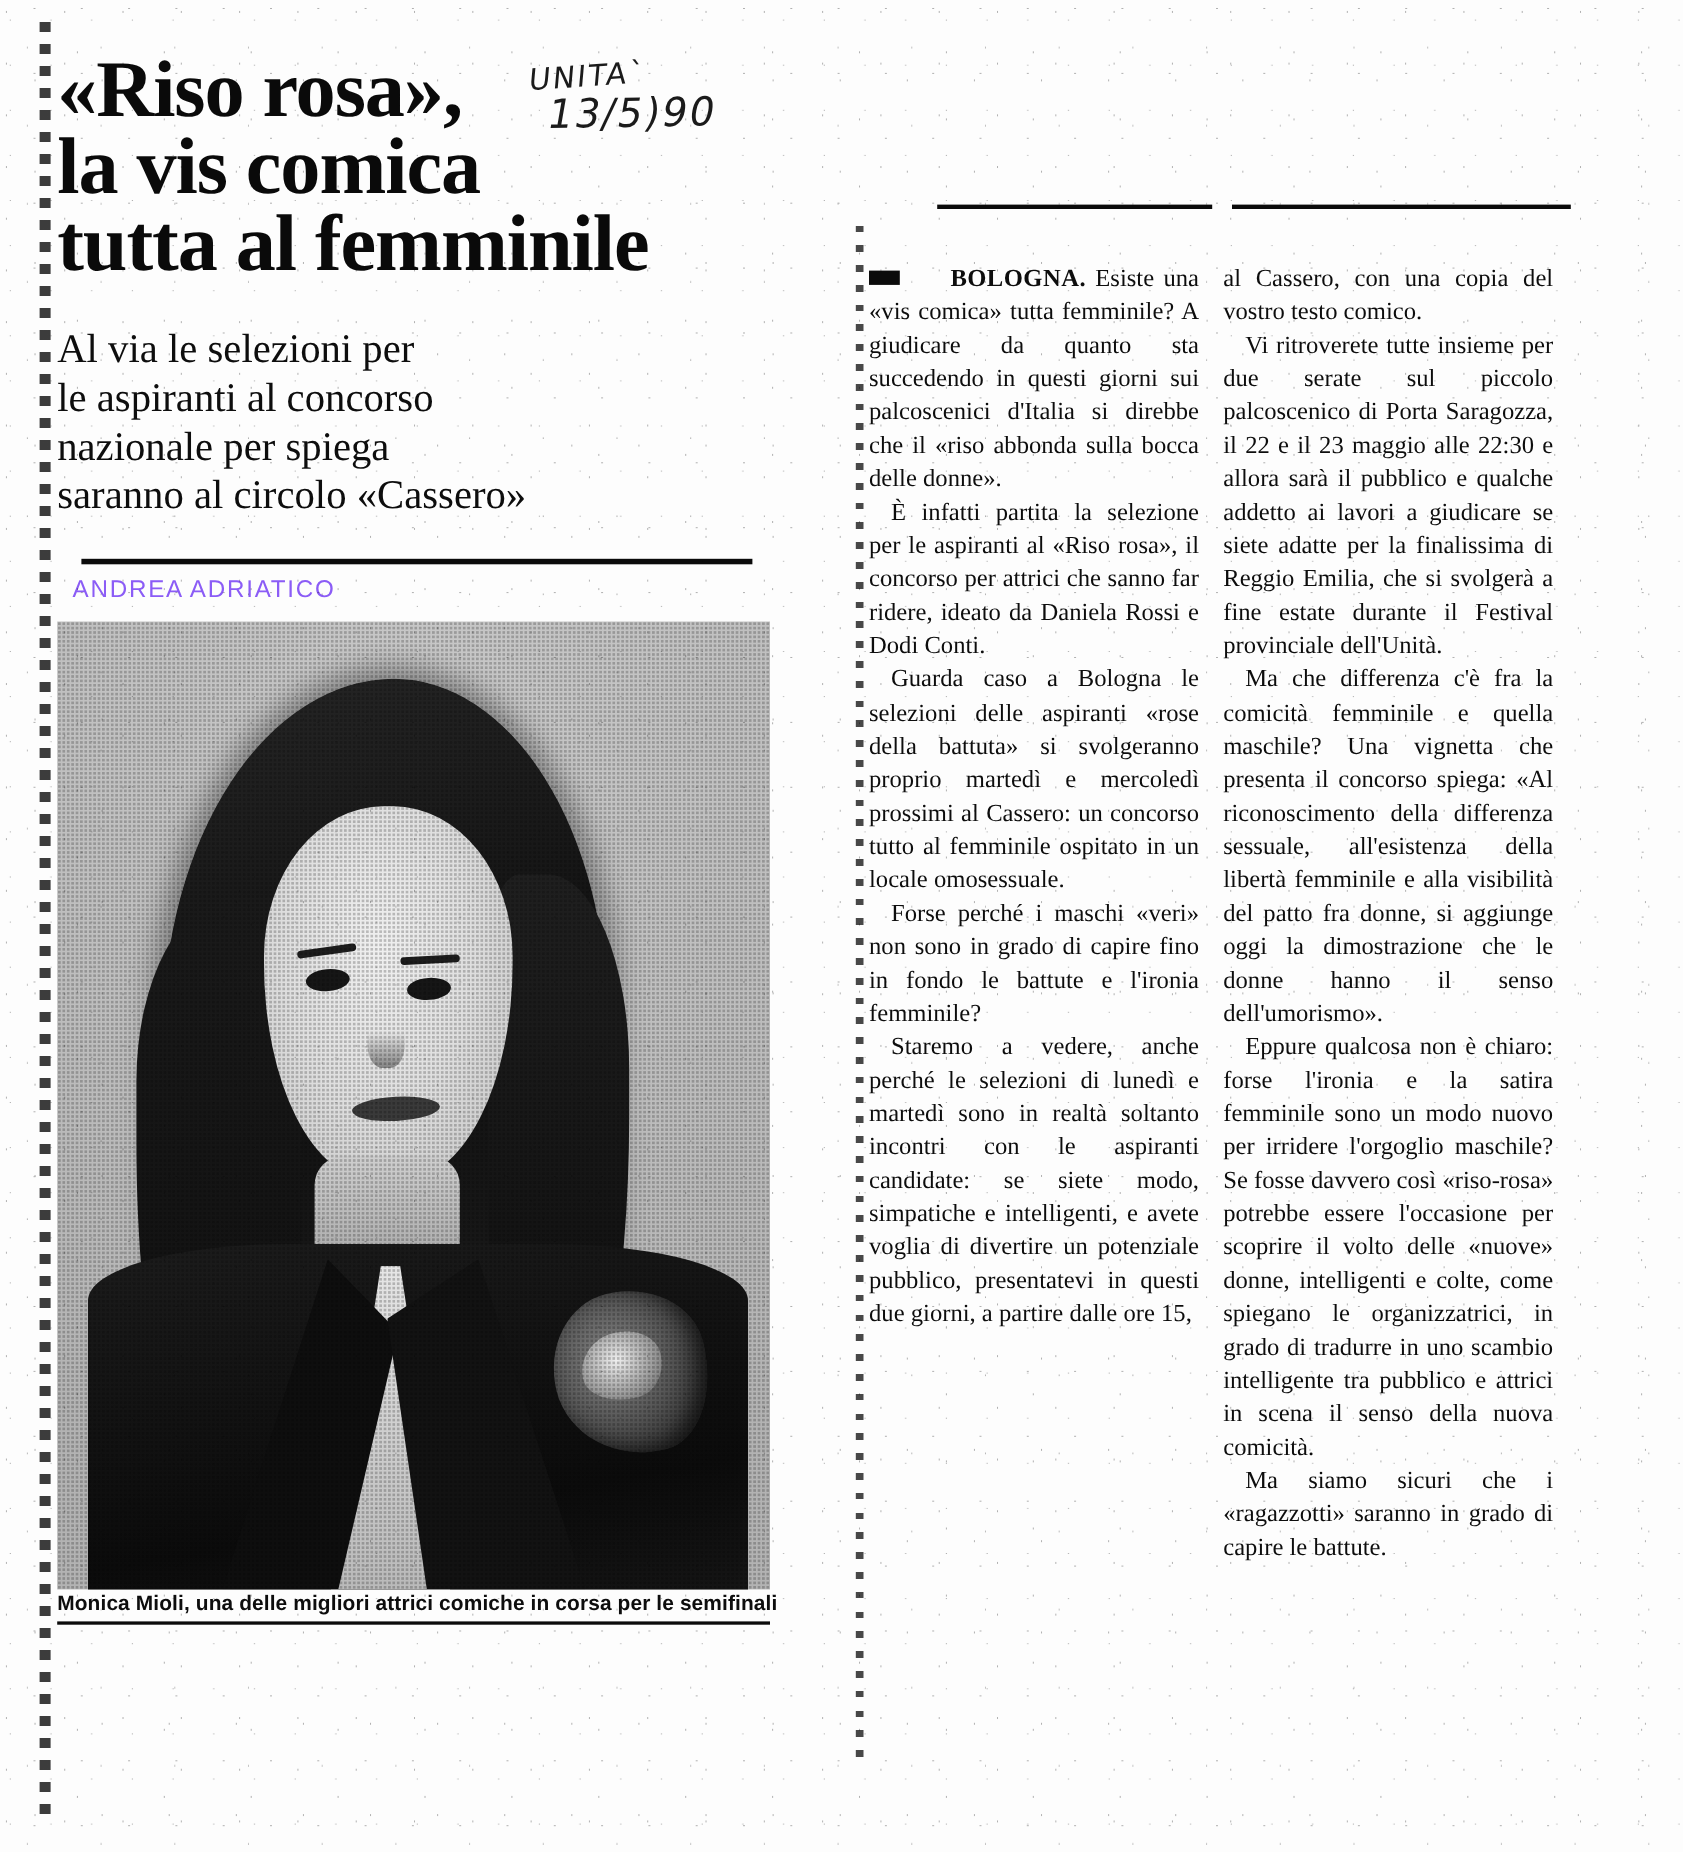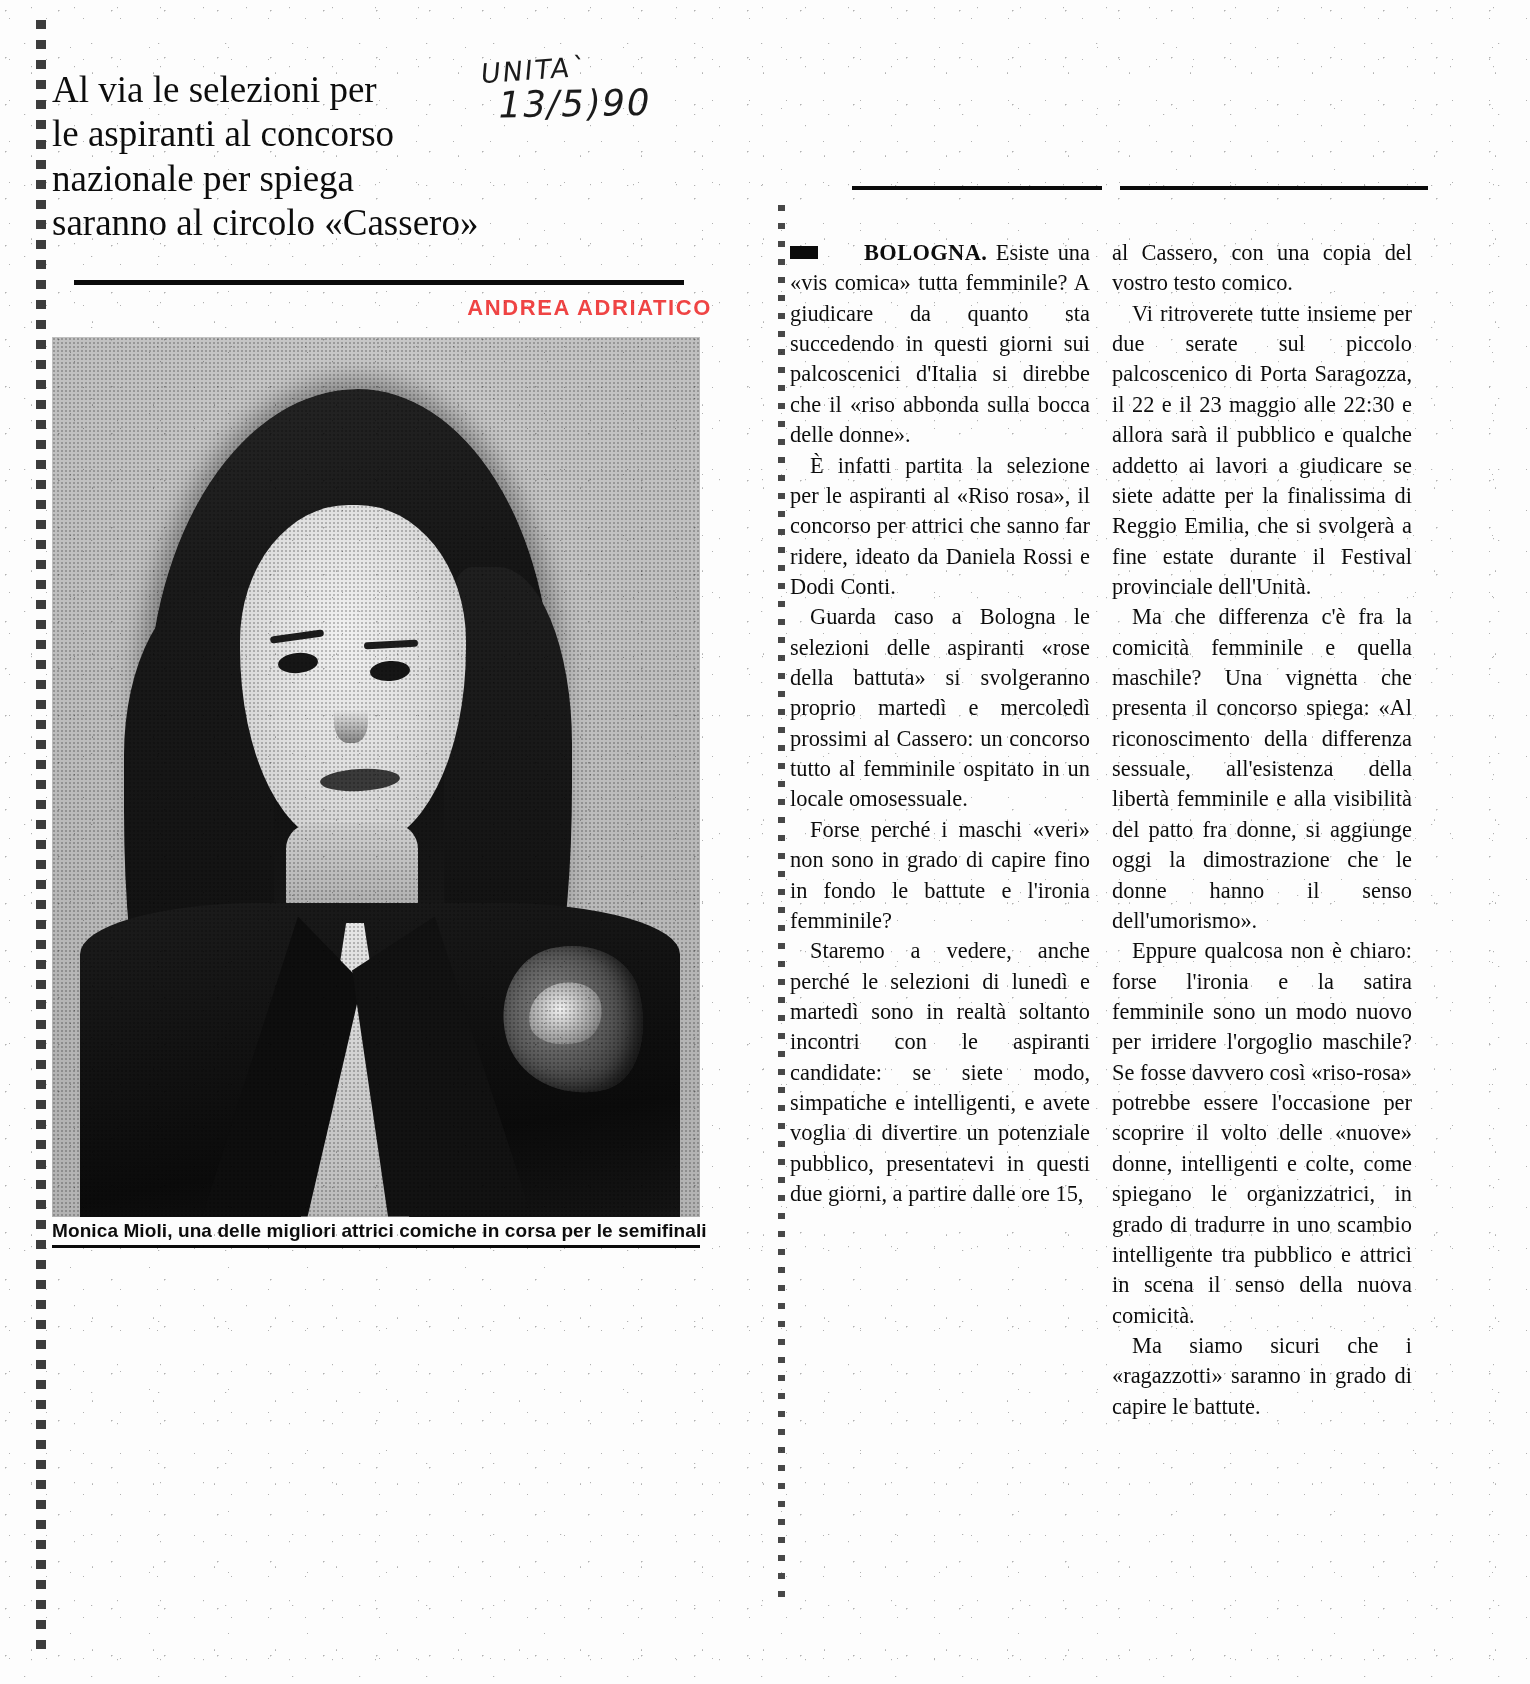--- a/index.html
+++ b/index.html
@@ -125,27 +125,27 @@
   #subhead .sh-line { display: block; white-space: nowrap; }
 
   .rule-thick {
     height: 5px;
     background: #0b0b0b;
     margin: 34px 0 0 22px;
     width: 610px;
   }
 
   #byline {
-    text-align: right;
+    text-align: left;
     font-family: "Liberation Sans", sans-serif;
-    font-weight: 700;
+    font-weight: 400;
     font-size: 22px;
     letter-spacing: 1.6px;
     margin: 10px 0 0 14px;
-    color: #ef4444;
+    color: #8b5cf6;
   }
 
   
   #photo-frame {
     margin-top: 16px;
     width: 648px;
     height: 880px;
     position: relative;
     overflow: hidden;
     background: #d8d8d8;
@@ -332,20 +332,25 @@
 </head>
 <body>
 
 <div id="clipping">
 
   <div class="torn-edge"></div>
   <div class="torn-edge inner"></div>
 
   <div id="left-panel">
 
+    <h1 id="headline">
+      <span class="hl-line">«Riso rosa»,</span>
+      <span class="hl-line">la vis comica</span>
+      <span class="hl-line">tutta al femminile</span>
+    </h1>
 
     <div id="handwriting">
       <span class="hw-src">UNITA`</span>
       <span class="hw-date">13/5)90</span>
     </div>
 
     <div id="subhead">
       <span class="sh-line">Al via le selezioni per</span>
       <span class="sh-line">le aspiranti al concorso</span>
       <span class="sh-line">nazionale per spiega</span>

